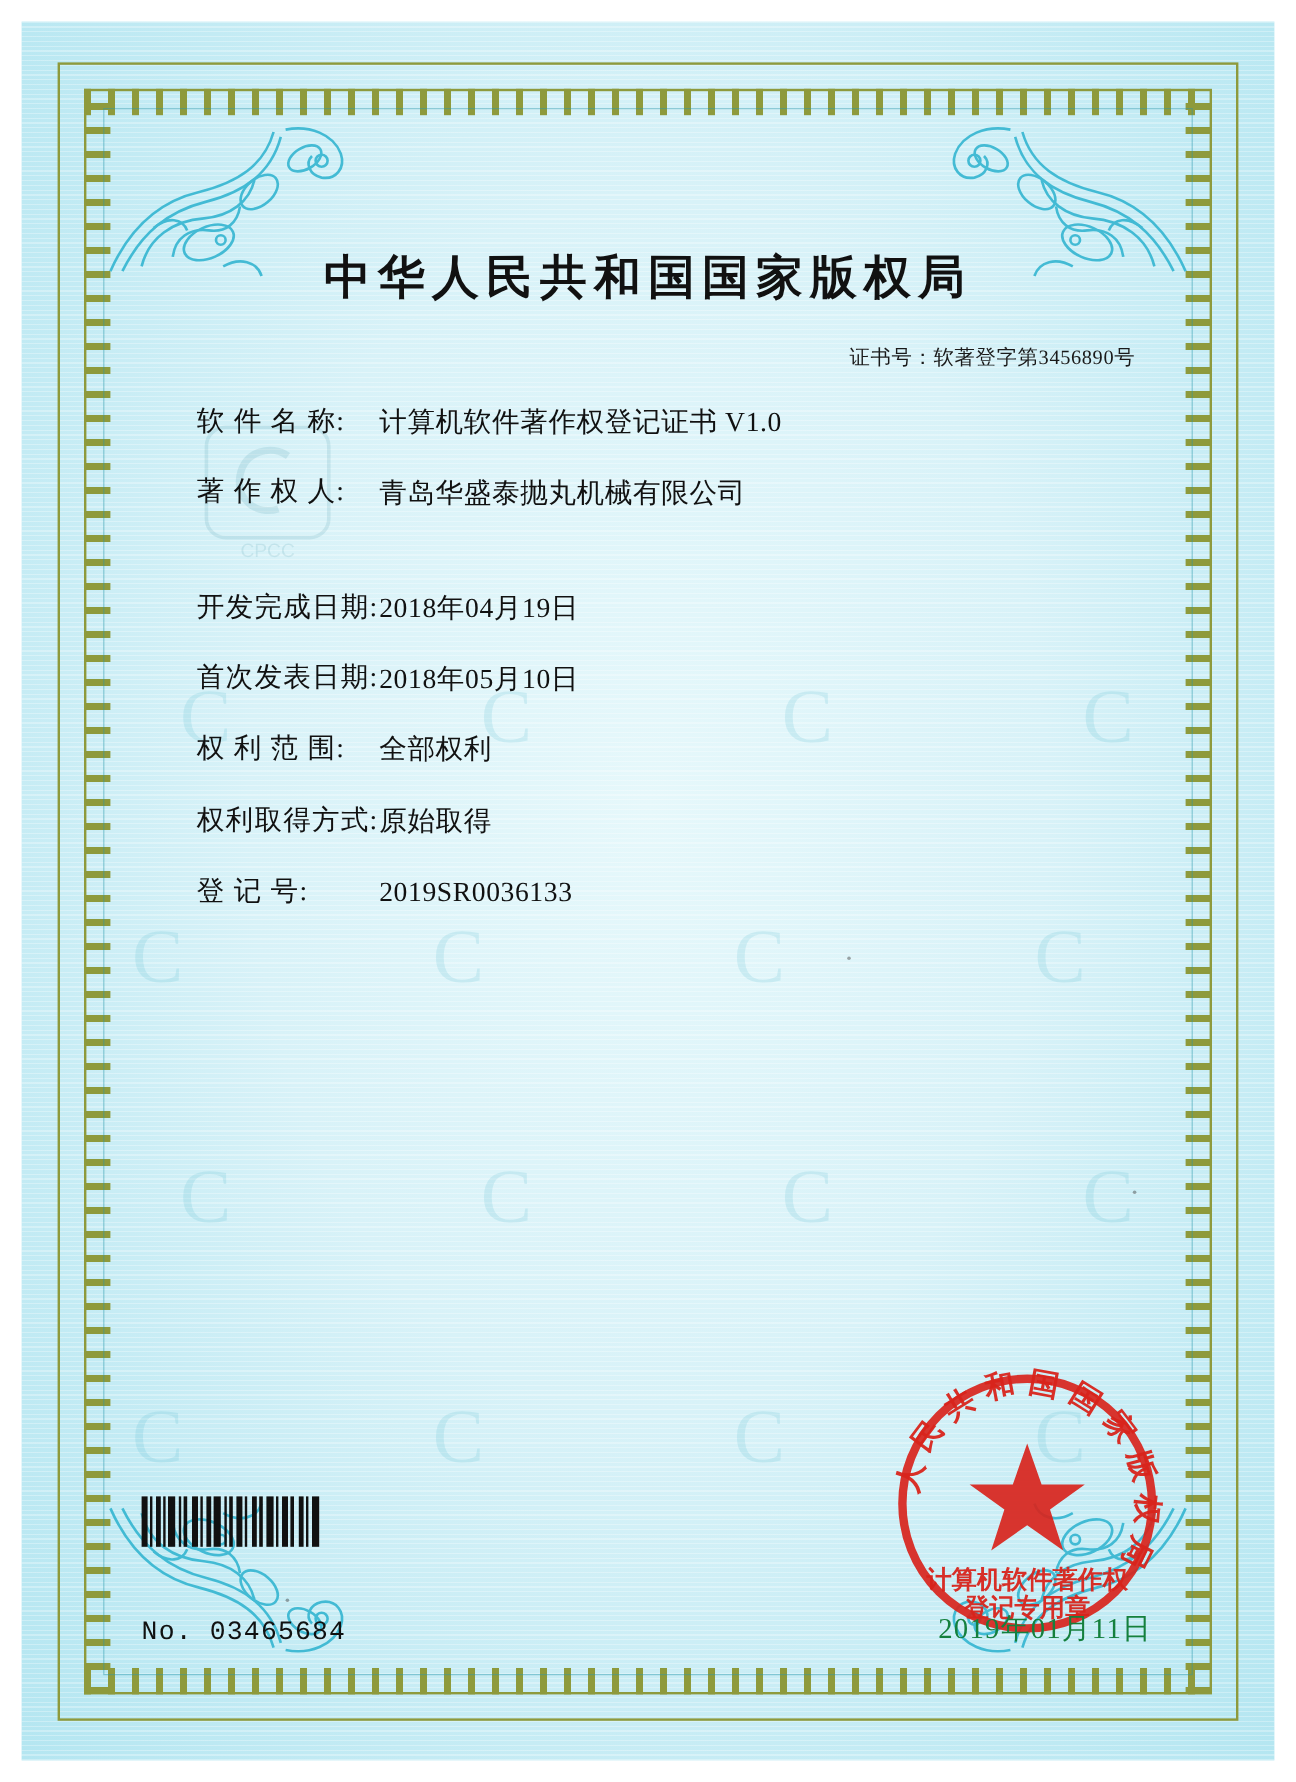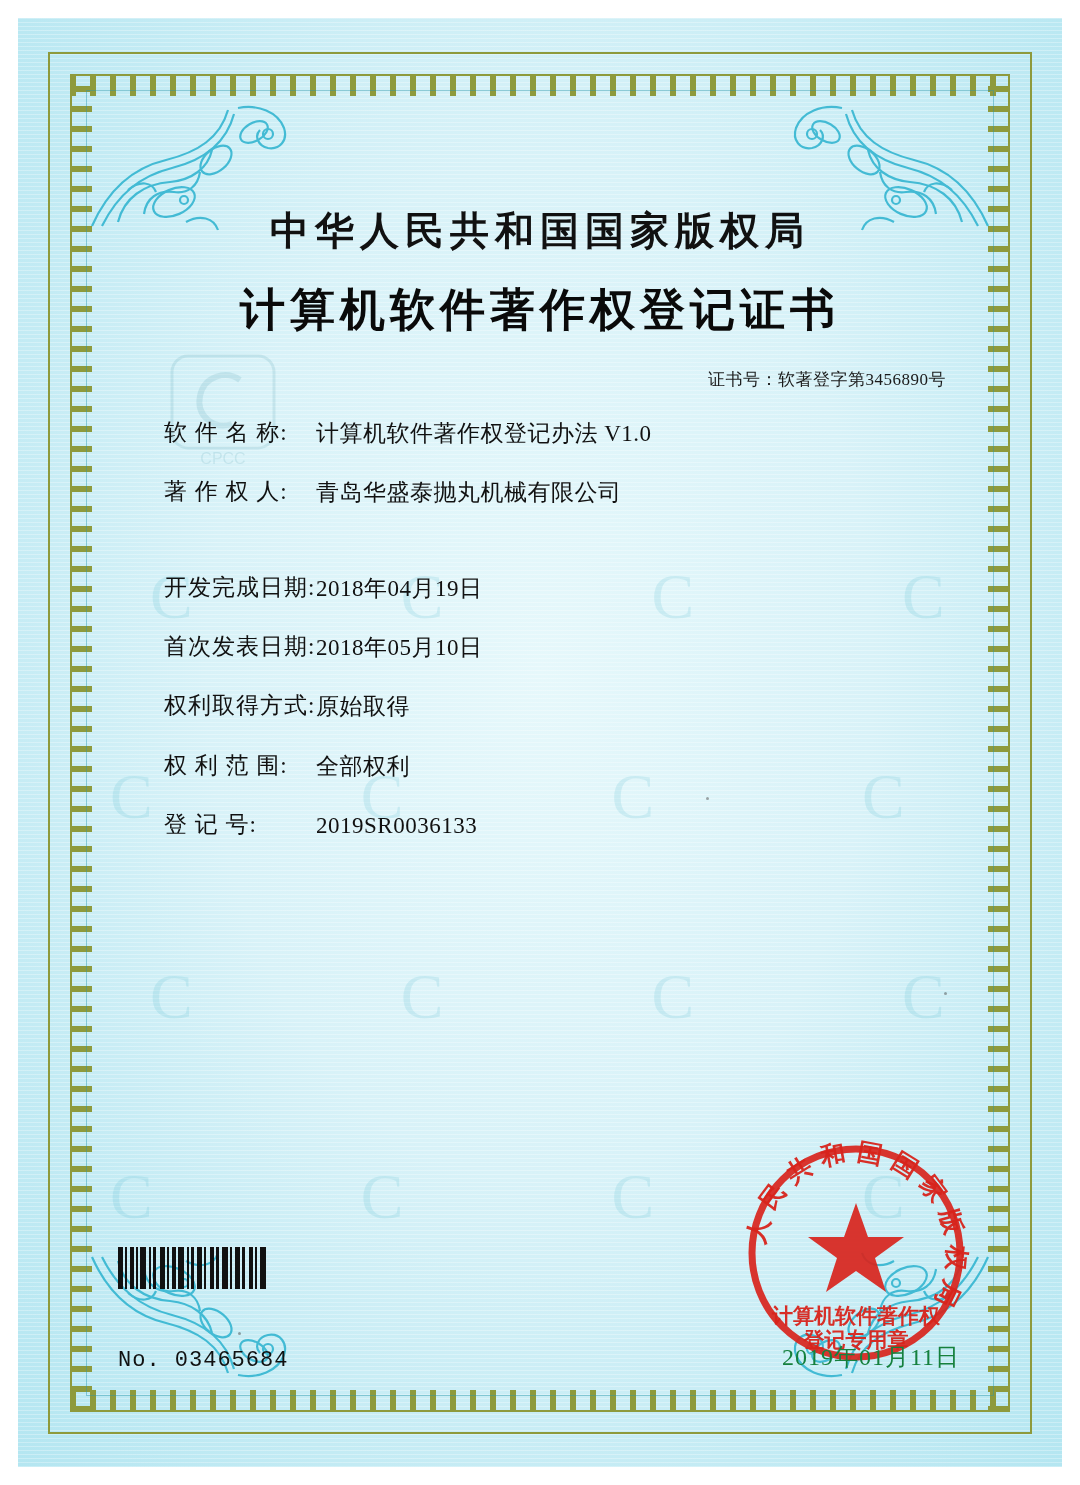--- a/index.html
+++ b/index.html
@@ -338,54 +338,53 @@
     </svg>
   </div>
 
   <div class="speck" style="left:706px;top:797px;"></div>
   <div class="speck" style="left:944px;top:992px;"></div>
   <div class="speck" style="left:238px;top:1332px;"></div>
 
   <div class="content">
 
     <div class="title-main">中华人民共和国国家版权局</div>
-    <div class="title-sub">计算机软件著作权登记证书</div>
 
     <div class="cert-no">
       <span>证书号：</span><span>软著登字第3456890号</span>
     </div>
 
     <div class="field">
       <span class="label">软 件 名 称:</span>
-      <span class="value">计算机软件著作权登记办法 V1.0</span>
+      <span class="value">计算机软件著作权登记证书 V1.0</span>
     </div>
 
     <div class="field gap-top">
       <span class="label">著 作 权 人:</span>
       <span class="value">青岛华盛泰抛丸机械有限公司</span>
     </div>
 
     <div class="field gap-top2">
       <span class="label">开发完成日期:</span>
       <span class="value">2018年04月19日</span>
     </div>
 
     <div class="field gap-top">
       <span class="label">首次发表日期:</span>
       <span class="value">2018年05月10日</span>
     </div>
 
     <div class="field gap-top">
+      <span class="label">权 利 范 围:</span>
+      <span class="value">全部权利</span>
+    </div>
+
+    <div class="field gap-top">
       <span class="label">权利取得方式:</span>
       <span class="value">原始取得</span>
-    </div>
-
-    <div class="field gap-top">
-      <span class="label">权 利 范 围:</span>
-      <span class="value">全部权利</span>
     </div>
 
     <div class="field gap-top">
       <span class="label">登 记 号:</span>
       <span class="value">2019SR0036133</span>
     </div>
 
   </div>
 
   <div class="barcode">

